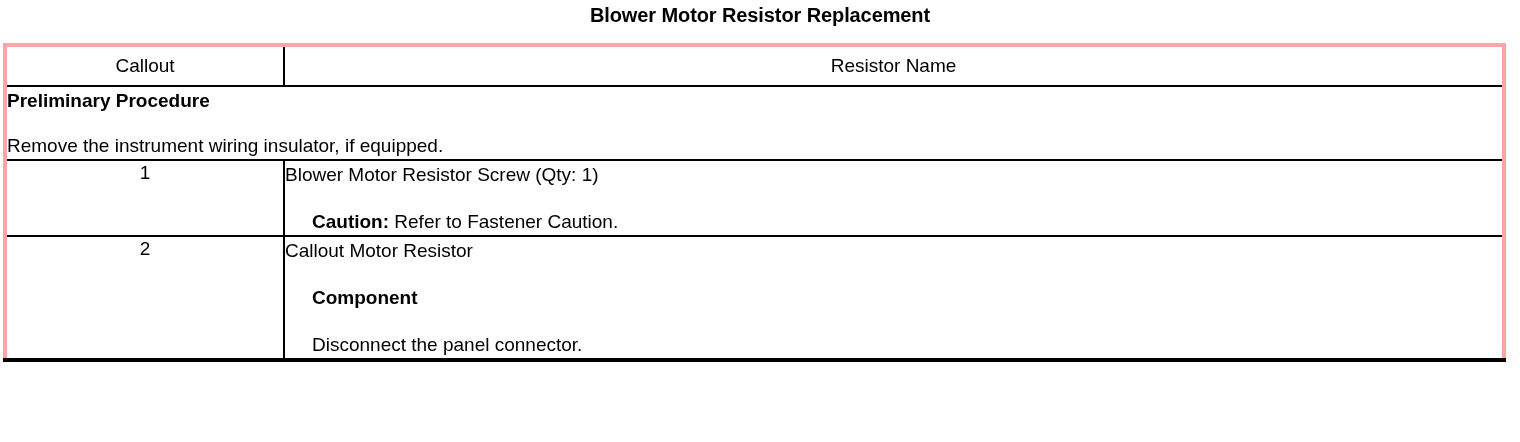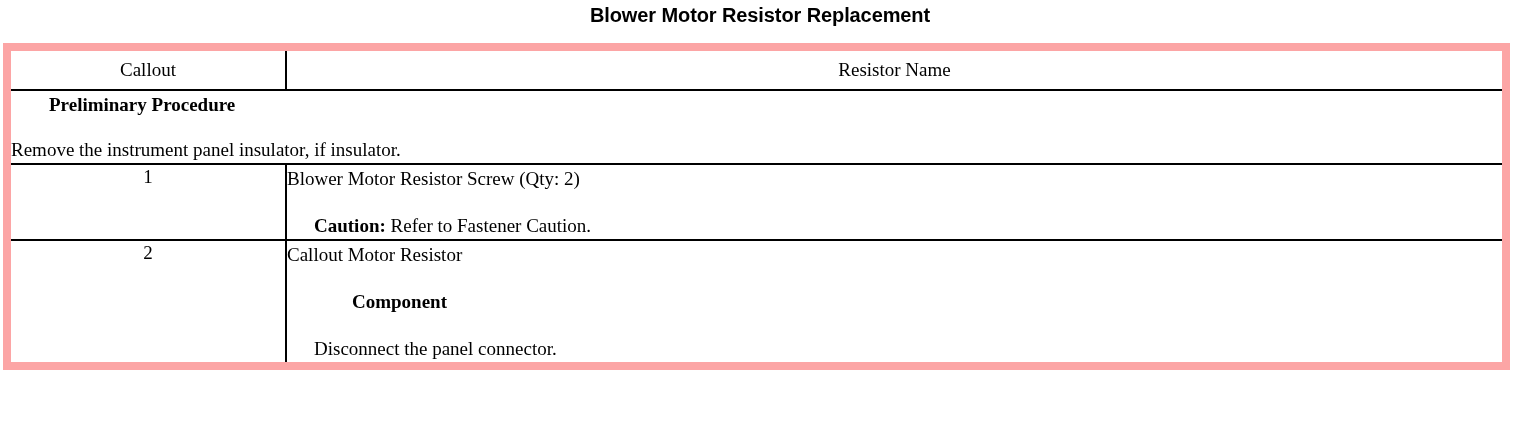--- a/index.html
+++ b/index.html
@@ -47,22 +47,21 @@
   .proc-table th {
     border: 2px solid #000000;
     padding: 0;
     vertical-align: top;
     font-weight: normal;
     background: #ffffff;
   }
 
   
   .proc-table {
-    border: 8px solid #fca5a5;
-    font-family: Liberation Serif, serif;
+    border: 4px solid #fca5a5;
   }
 
   col.c-callout { width: 279px; }
   col.c-name    { width: 1220px; }
 
   .hdr-cell {
     text-align: center;
     font-size: 19px;
     font-weight: bold;
     height: 38px;
@@ -85,21 +84,21 @@
 
   .name-cell {
     padding: 5px 0 0 6px;
   }
 
   .txt {
     font-size: 19px;
     line-height: 27px;
     white-space: nowrap;
   }
-  .txt.bold { font-weight: bold; padding-left: 38px; }
+  .txt.bold { font-weight: bold; }
   .txt.gap  { margin-top: 20px; margin-left: 27px; }
   .txt.gap-sm { margin-top: 18px; }
 
   .inline-bold { font-weight: bold; }
 
   .row-last td { border-bottom: 4px solid #000000; }
 </style>
 </head>
 <body>
 
@@ -114,28 +113,28 @@
     </colgroup>
     <tbody>
       <tr>
         <th class="hdr-cell">Callout</th>
         <th class="hdr-cell">Resistor Name</th>
       </tr>
 
       <tr>
         <td class="span-cell" colspan="2">
           <div class="txt bold">Preliminary Procedure</div>
-          <div class="txt gap-sm">Remove the instrument panel insulator, if insulator.</div>
+          <div class="txt gap-sm">Remove the instrument wiring insulator, if equipped.</div>
         </td>
       </tr>
 
       <tr>
         <td class="callout-cell">1</td>
         <td class="name-cell">
-          <div class="txt">Blower Motor Resistor Screw (Qty: 2)</div>
+          <div class="txt">Blower Motor Resistor Screw (Qty: 1)</div>
           <div class="txt gap"><span class="inline-bold">Caution:</span><span> Refer to Fastener Caution.</span></div>
         </td>
       </tr>
 
       <tr class="row-last">
         <td class="callout-cell">2</td>
         <td class="name-cell">
           <div class="txt">Callout Motor Resistor</div>
           <div class="txt bold gap">Component</div>
           <div class="txt gap">Disconnect the panel connector.</div>

